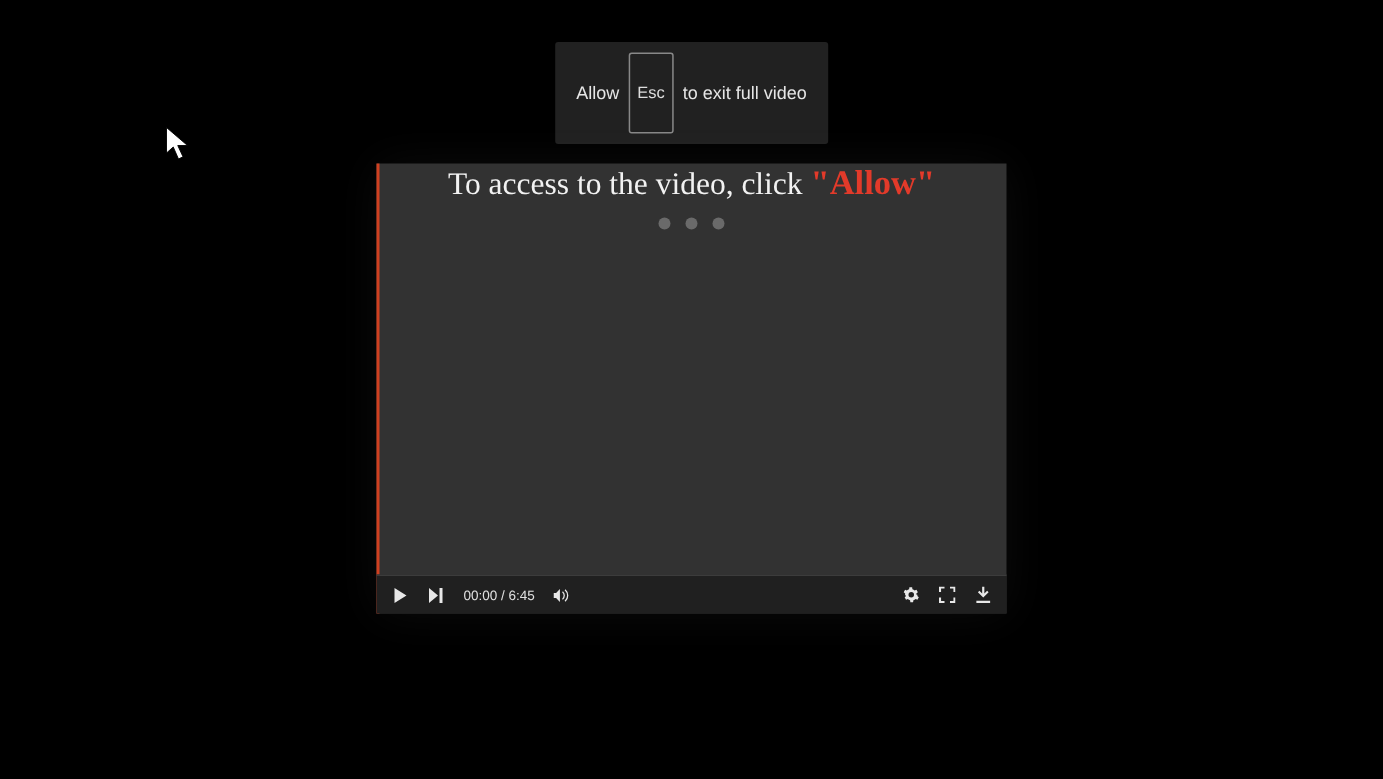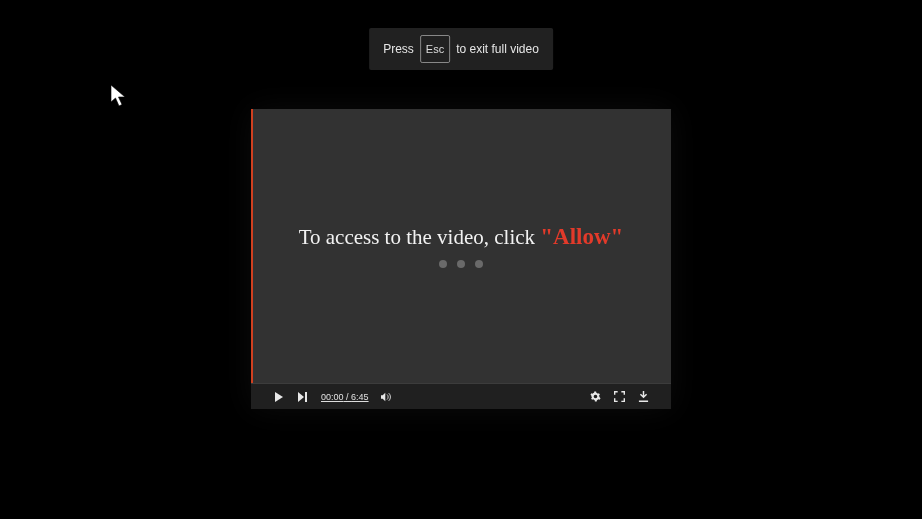--- a/index.html
+++ b/index.html
@@ -12,41 +12,41 @@
     .esc-banner {
       position: absolute; top: 28px; left: 50%;
       transform: translateX(-50%);
       background: rgba(35,35,35,0.95);
       color: #e6e6e6; font-size: 12px;
       padding: 7px 14px; border-radius: 2px;
       display: flex; align-items: center; gap: 6px;
     }
     .esc-key {
       border: 1px solid #888; border-radius: 2px;
-      padding: 7px 5px; font-size: 11px; color: #ddd;
+      padding: 20px 5px; font-size: 11px; color: #ddd;
     }
     .cursor {
       position: absolute; top: 84px; left: 110px;
       width: 20px; height: 24px; z-index: 100;
     }
     .video-frame {
       position: absolute; top: 109px; left: 251px;
       width: 420px; height: 300px;
       background: #323232;
       box-shadow: 0 0 30px rgba(200,200,200,0.06);
     }
     .video-frame::before {
       content: "";
       position: absolute; left: 0; top: 0; bottom: 0;
       width: 2px; background: #d04020;
     }
     .video-content {
       position: relative; width: 100%; height: 274px;
       display: flex; flex-direction: column;
-      align-items: center; justify-content: center;
+      align-items: center; 
     }
     .video-msg {
       font-family: Georgia, 'Times New Roman', serif;
       color: #f2f2f2; font-size: 21px;
     }
     .video-msg .allow {
       color: #e23a2a; font-weight: bold;
       font-size: 23px;
     }
     .loading-dots {
@@ -79,37 +79,37 @@
     .captcha-badge svg { display: block; margin: 0 auto; }
     .captcha-brand {
       font-size: 6px; color: #888; margin-top: 2px;
       letter-spacing: 0.3px;
     }
     .controls {
       position: absolute; left: 0; right: 0; bottom: 0;
       height: 26px; background: #202020;
       border-top: 1px solid #3c3c3c;
       display: flex; align-items: center;
-      padding: 0 22px; gap: 12px;
-      color: #ddd; font-size: 9px; text-decoration: underline;
+      padding: 0 10px; gap: 12px;
+      color: #ddd; font-size: 9px;
     }
     .controls .spacer { flex: 1; }
     .ctrl-btn {
       width: 12px; height: 12px;
       display: flex; align-items: center;
       justify-content: center; cursor: pointer;
     }
     .ctrl-btn svg { display: block; }
     .timecode { color: #e0e0e0; font-size: 9px; white-space: nowrap; }
   </style>
 </head>
 <body>
 
 <div class="esc-banner">
-  <span>Press</span>
+  <span>Allow</span>
   <span class="esc-key">Esc</span>
   <span>to exit full video</span>
 </div>
 
 <div class="cursor">
   <svg viewBox="0 0 20 24" width="20" height="24">
     <path d="M1 1 L1 18 L5.5 14 L9 22 L12 20.5 L8.5 13 L15 13 Z" fill="#fff" stroke="#000" stroke-width="0.6"></path>
   </svg>
 </div>
 

